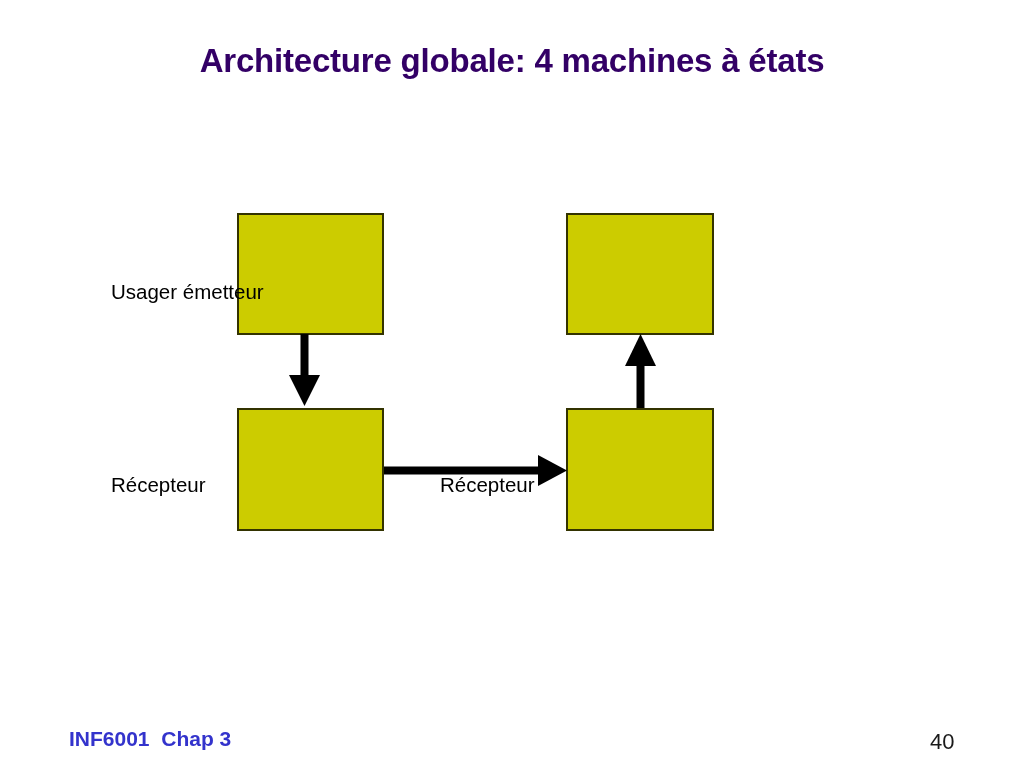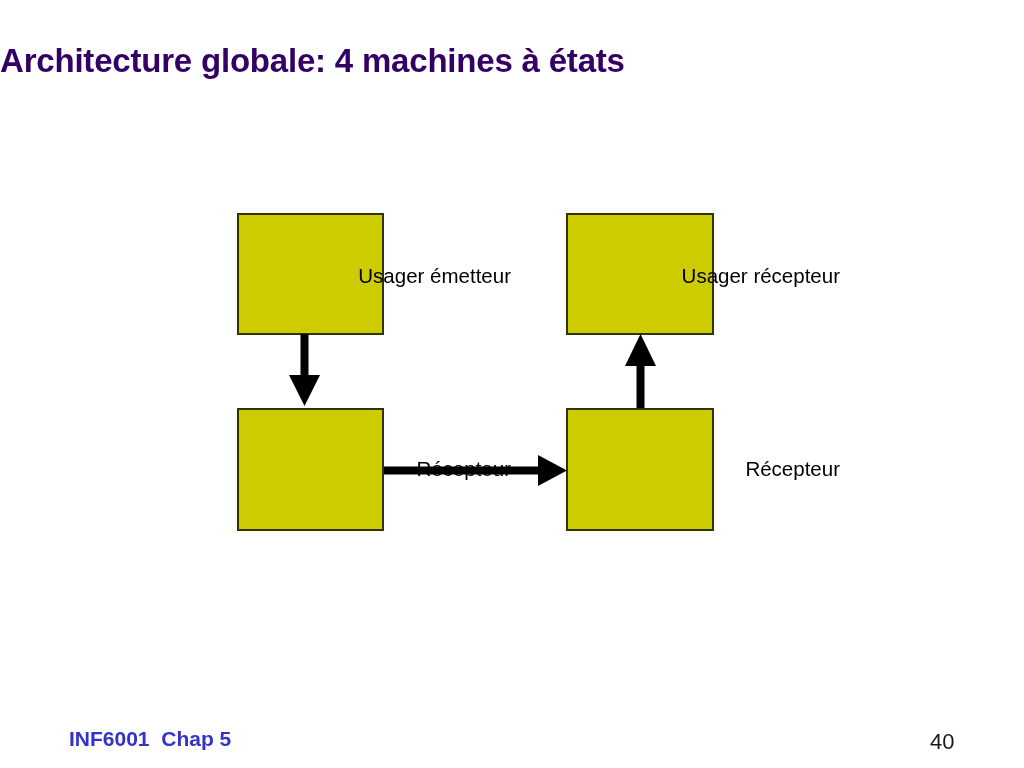--- a/index.html
+++ b/index.html
@@ -19,20 +19,21 @@
     height: 768px;
     background: #ffffff;
   }
 
   
   #slide-title {
     position: absolute;
     left: 0px;
     top: 42px;
     width: 1024px;
+    text-align: center;
     font-size: 33px;
     font-weight: bold;
     color: #330066;
     letter-spacing: -0.2px;
     white-space: nowrap;
   }
 
   
   #diagram {
     position: absolute;
@@ -49,25 +50,26 @@
     border: 2px solid #333300;
   }
   .node-box.b-usager-emetteur  { left: 237px; top: 213px; width: 147px; height: 122px; }
   .node-box.b-usager-recepteur { left: 566px; top: 213px; width: 148px; height: 122px; }
   .node-box.b-emetteur         { left: 237px; top: 408px; width: 147px; height: 123px; }
   .node-box.b-recepteur        { left: 566px; top: 408px; width: 148px; height: 123px; }
 
   
   .node-label {
     position: absolute;
-    text-align: right;
+    text-align: left;
     font-size: 20.5px;
     color: #000000;
     white-space: nowrap;
     line-height: 1;
+    margin-top: 16px;
   }
   .node-label.l-usager-emetteur  { left: 111px; top: 266px; width: 400px; }
   .node-label.l-usager-recepteur { left: 440px; top: 266px; width: 400px; }
   .node-label.l-emetteur         { left: 111px; top: 459px; width: 400px; }
   .node-label.l-recepteur        { left: 440px; top: 459px; width: 400px; }
 
   
   #arrow-layer {
     position: absolute;
     left: 0;
@@ -121,23 +123,22 @@
         <polygon points="567,470.5 538,455 538,486" fill="#000000"></polygon>
       </g>
 
       <g>
         <line x1="640.5" y1="408" x2="640.5" y2="362" stroke="#000000" stroke-width="8"></line>
         <polygon points="640.5,334 625,366 656,366" fill="#000000"></polygon>
       </g>
     </svg>
 
     <div class="node-label l-usager-emetteur">Usager émetteur</div>
-    <div class="node-label l-usager-recepteur">Usager récepteur</div>
     <div class="node-label l-emetteur">Récepteur</div>
     <div class="node-label l-recepteur">Récepteur</div>
 
   </div>
 
-  <div id="footer-note">INF6001  Chap 5</div>
+  <div id="footer-note">INF6001  Chap 3</div>
 
   <div id="page-number">40</div>
 
 </div>
 
 </body></html>

